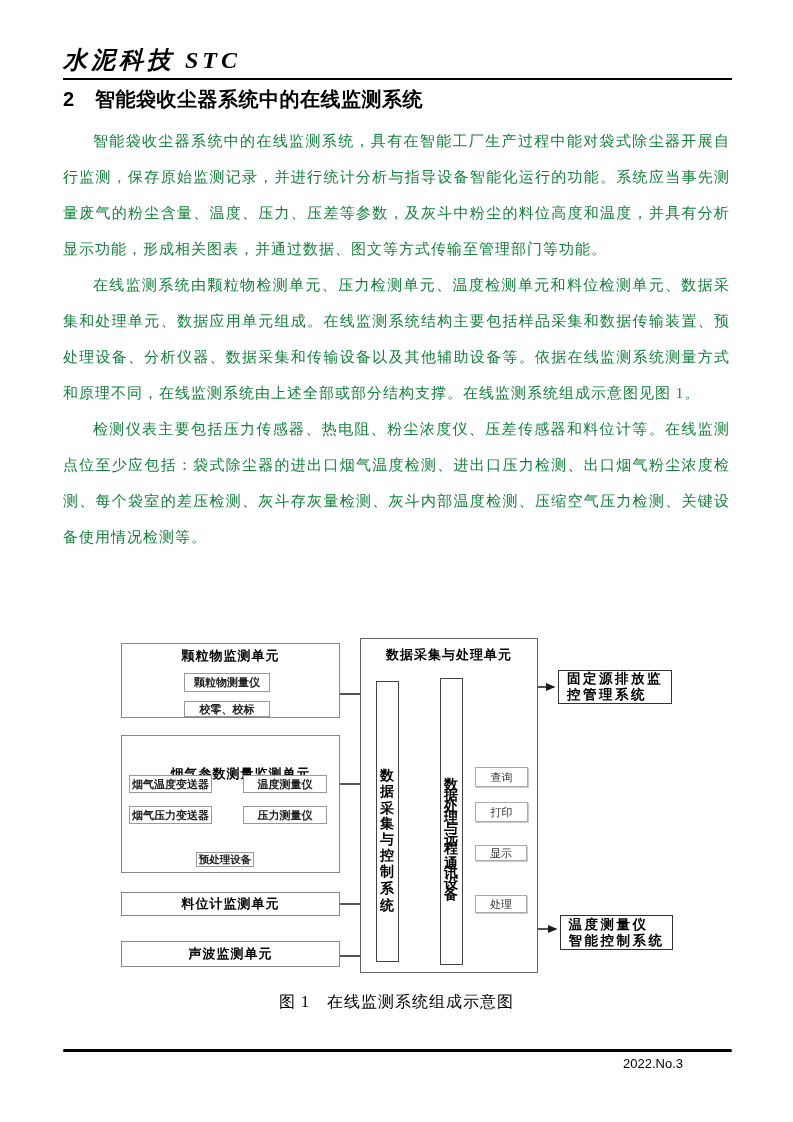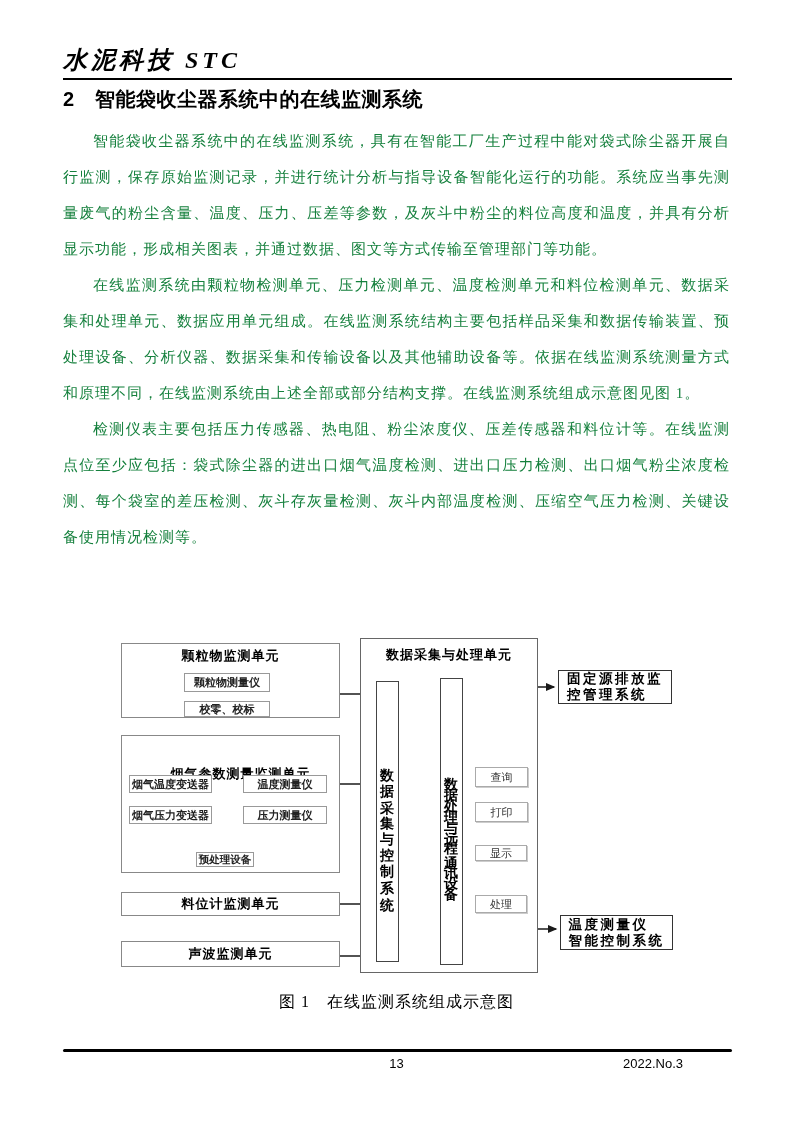--- a/index.html
+++ b/index.html
@@ -166,16 +166,15 @@
 
     <div class="dbox ext-box" style="left:495px; top:36px; width:114px; height:34px;">固定源排放监
 控管理系统</div>
     <div class="dbox ext-box" style="left:497px; top:281px; width:113px; height:35px;">温度测量仪
 智能控制系统</div>
   </div>
 
   <div class="figure-caption">图 1　在线监测系统组成示意图</div>
 
   <div class="footer-rule"></div>
-  <div class="page-number">13</div>
   <div class="issue-label">2022.No.3</div>
 
 </div>
 
 </body></html>

